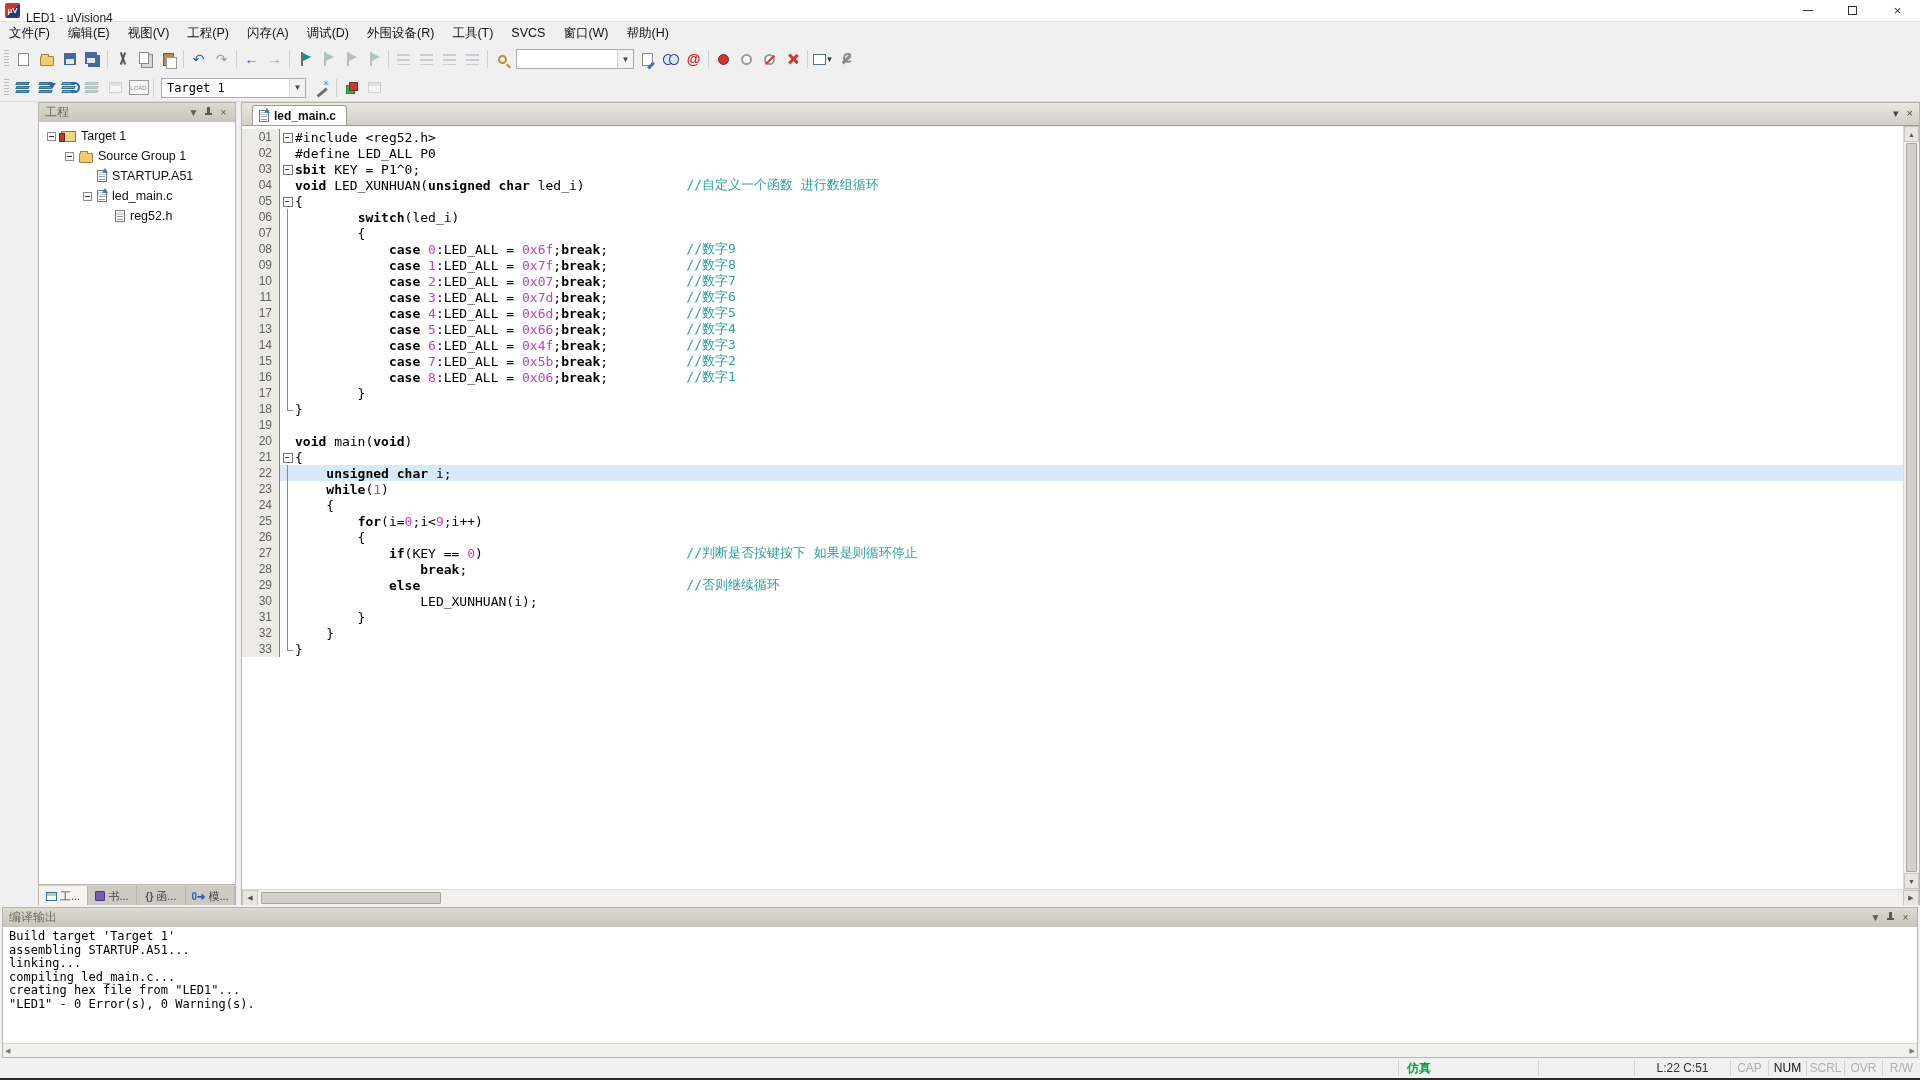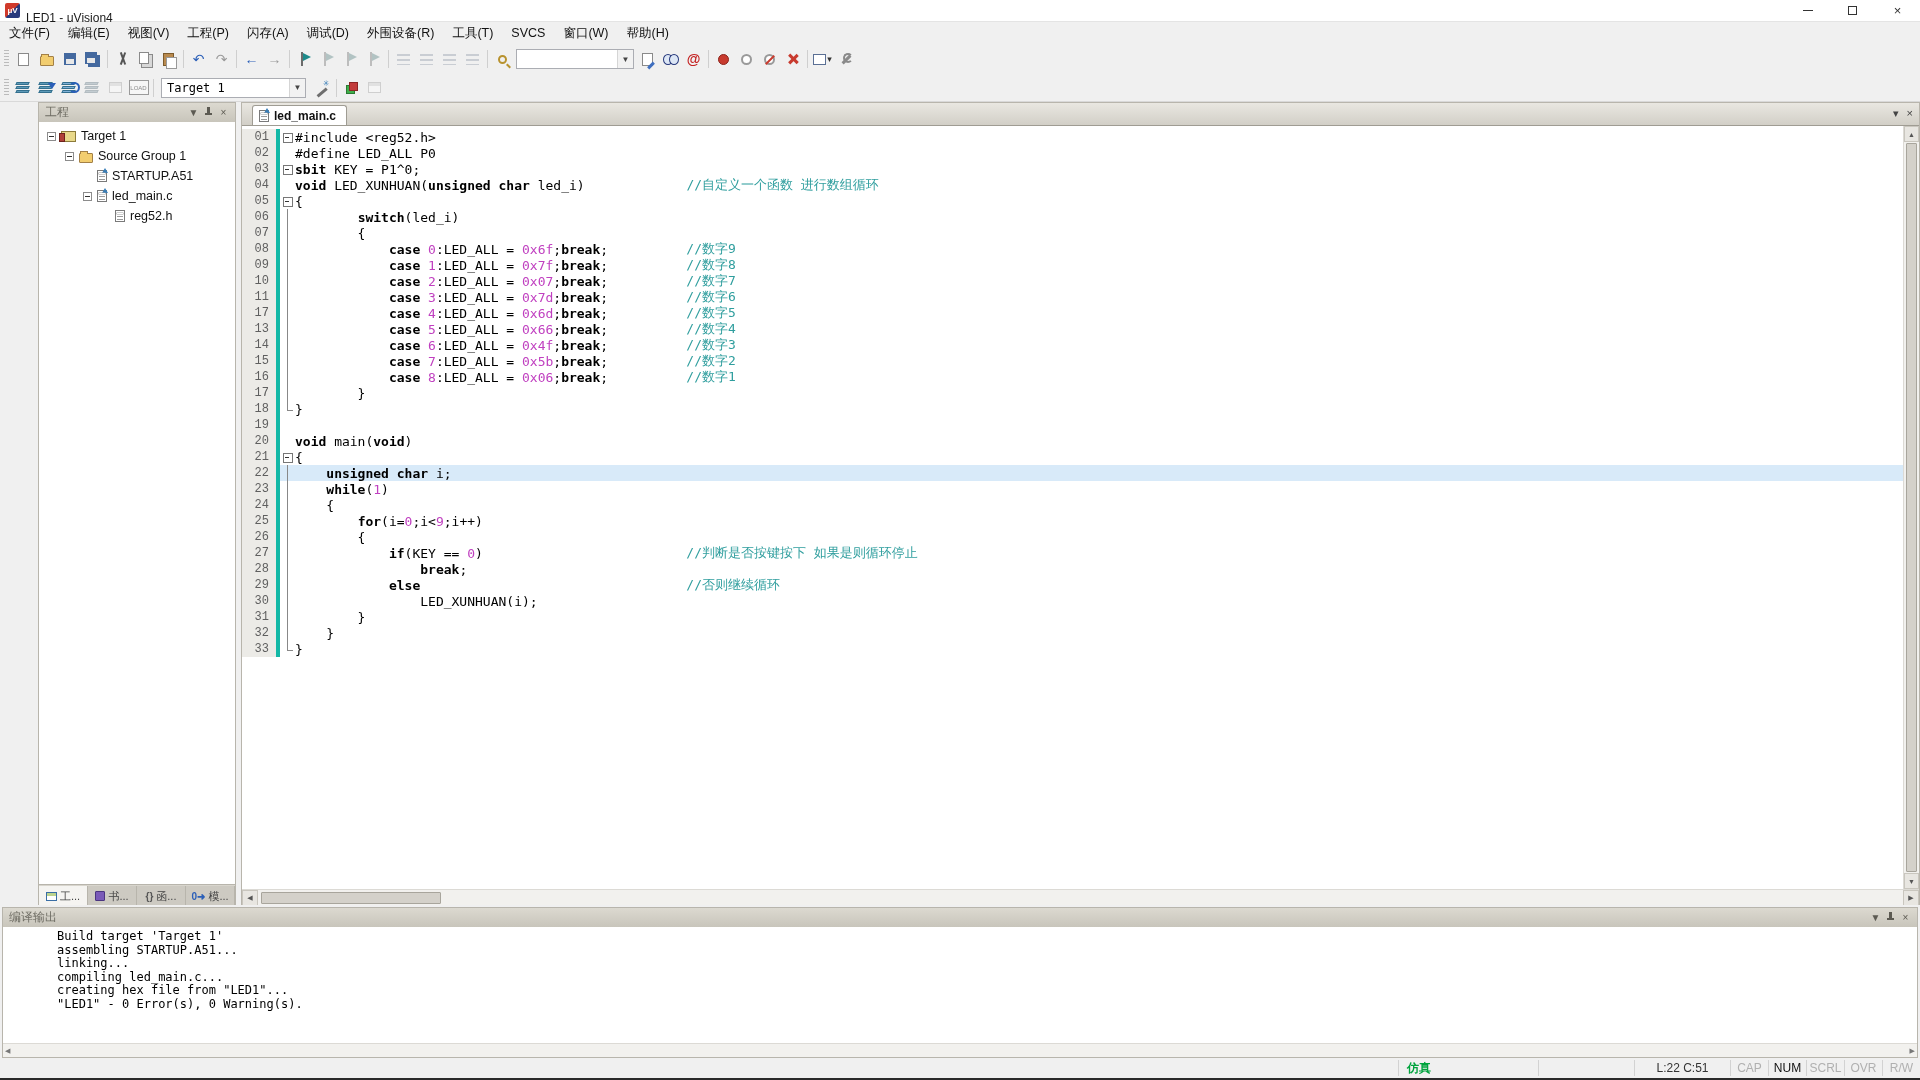--- a/index.html
+++ b/index.html
@@ -124,21 +124,21 @@
   .pt-ic4 { color:#2b5fb8; font-size:10px; font-weight:bold; }
 
   
   .editor { position:absolute; left:205px; top:0; right:0; bottom:0; display:flex; flex-direction:column; background:#fff; border:1px solid #b8b5ac; }
   .etabbar { flex:0 0 23px; background:linear-gradient(#e9e7e1,#d2cfc7); border-bottom:1px solid #9f9c93; display:flex; align-items:flex-end; padding-left:10px; position:relative; }
   .etab { height:20px; background:#fff; border:1px solid #9f9c93; border-bottom:none; border-radius:3px 3px 0 0; display:flex; align-items:center; gap:5px; padding:0 10px 0 6px; font-size:12px; font-weight:bold; color:#111; }
   .etab-corner { position:absolute; right:6px; top:4px; display:flex; gap:8px; color:#444; font-size:11px; }
   .ecode-wrap { flex:1; position:relative; overflow:hidden; }
   .ecode { position:absolute; inset:0 16px 0 0; overflow:hidden; background:#fff; padding-top:3px; }
   .cl { height:16px; display:flex; align-items:center; }
-  .ln { width:38px; text-align:center; padding-right:7px; background:#ecebe7; color:#5f5f5f; font-family:Liberation Mono, monospace; font-size:12px; flex:0 0 auto; align-self:stretch; display:flex; align-items:center; justify-content:flex-end; border-right:4px solid #14b8a6; }
+  .ln { width:38px; text-align:center; padding-right:7px; background:#ecebe7; color:#5f5f5f; font-family:Liberation Sans, sans-serif; font-size:12px; flex:0 0 auto; align-self:stretch; display:flex; align-items:center; justify-content:flex-end; border-right:1px solid #14b8a6; }
   .fold { width:15px; flex:0 0 auto; align-self:stretch; position:relative; }
   .fold.fbox::after { content:""; position:absolute; left:3px; top:4px; width:8px; height:8px; border:1px solid #777; background:#fff; }
   .fold.fbox::before { content:""; position:absolute; left:5px; top:8px; width:4px; height:1px; background:#333; z-index:1; }
   .fold.fline::after { content:""; position:absolute; left:7px; top:0; bottom:0; width:1px; background:#888; }
   .fold.fend::after { content:""; position:absolute; left:7px; top:0; height:9px; width:5px; border-left:1px solid #888; border-bottom:1px solid #888; }
   .ct { flex:1; font-family:"DejaVu Sans Mono", monospace; font-size:13px; white-space:pre; align-self:stretch; display:flex; align-items:center; }
   .cl.hl .ct, .cl.hl .fold { background:#d8eaf9; }
   .sk { font-weight:bold; color:#000; }
   .sp { color:#000; }
   .sn { color:#c040c0; }
@@ -151,21 +151,21 @@
   .ehscroll { flex:0 0 16px; background:#f2f1ee; border-top:1px solid #dcdad5; display:flex; align-items:center; }
   .hs-btn { width:16px; height:16px; display:flex; align-items:center; justify-content:center; font-size:7px; color:#555; background:#e8e6e1; border:1px solid #c9c6be; }
   .hthumb { width:180px; height:12px; margin-left:3px; background:#d4d1ca; border:1px solid #a8a59c; border-radius:1px; }
   .hs-spacer { flex:1; }
 
   
   .hsplit { position:absolute; left:0; right:0; top:905px; height:4px; background:#f0f0f0; }
 
   
   .output { position:absolute; left:2px; right:2px; top:907px; height:151px; background:#fff; border:1px solid #b8b5ac; display:flex; flex-direction:column; }
-  .out-text { flex:1; padding:3px 6px; font-family:"DejaVu Sans Mono", monospace; font-size:12px; line-height:13.5px; color:#000; overflow:hidden;margin-left:48px; }
+  .out-text { flex:1; padding:3px 6px; font-family:"DejaVu Sans Mono", monospace; font-size:12px; line-height:13.5px; color:#000; overflow:hidden; }
   .out-scroll { flex:0 0 14px; background:#f2f1ee; border-top:1px solid #dcdad5; display:flex; align-items:center; justify-content:space-between; padding:0 2px; color:#777; font-size:7px; }
 
   
   .statusbar { position:absolute; left:0; right:0; bottom:2px; height:20px; background:#f0f0f0; display:flex; align-items:center; font-size:12px; color:#333; }
   .st-cell { height:16px; display:flex; align-items:center; justify-content:center; border-left:1px solid #d2d2d2; padding:0 8px; }
   .st-fill { flex:1; }
   .st-mode { width:140px; justify-content:flex-start; font-weight:bold; }
   .st-gap { width:96px; }
   .st-cursor { width:96px; }
   .st-toggle { width:38px; color:#b0b0b0; }

